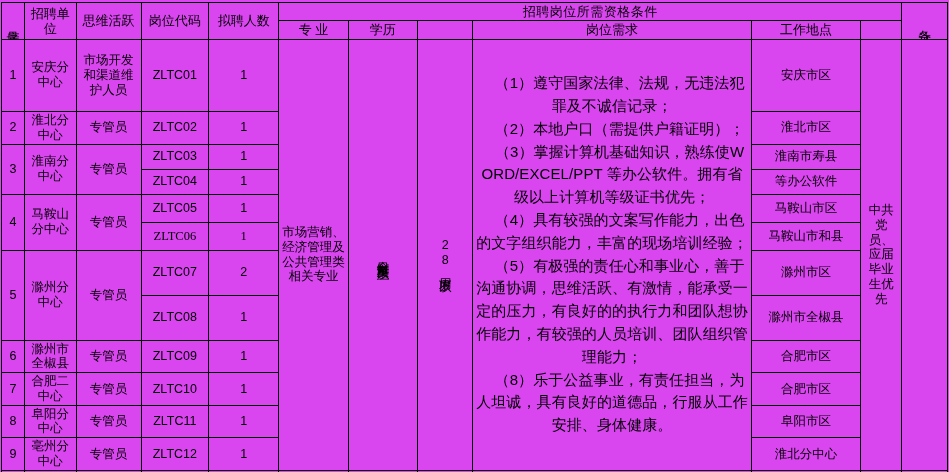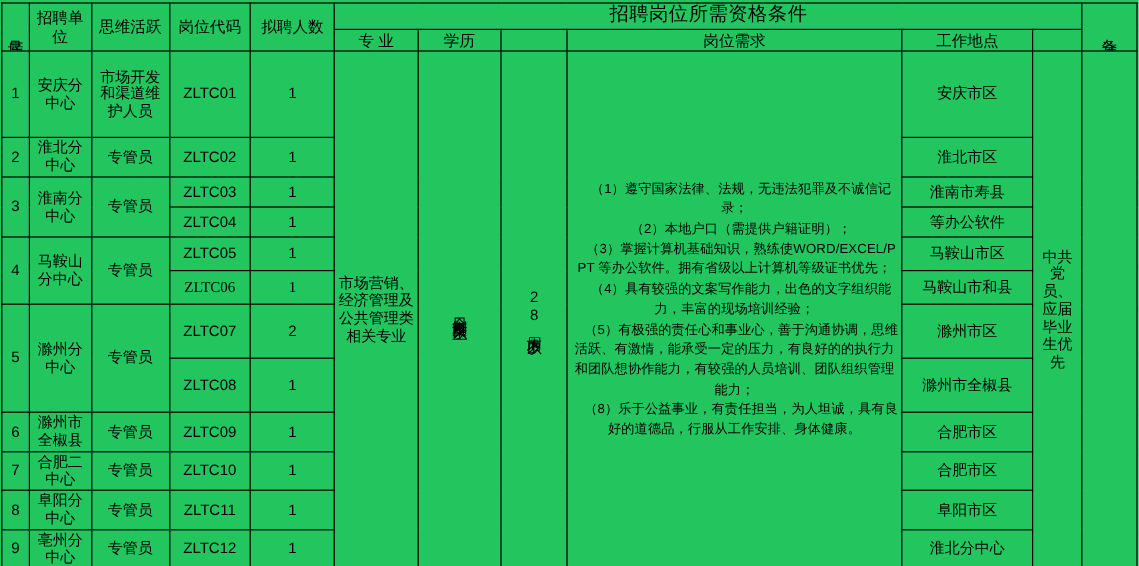--- a/index.html
+++ b/index.html
@@ -6,42 +6,42 @@
   body{
     font-family:"Liberation Sans","DejaVu Sans",sans-serif;
     color:#000;
     -webkit-font-smoothing:none;
   }
   #page{
     width:949px;
     height:472px;
     position:relative;
     overflow:hidden;
-    background:#22c55e;
+    background:#d946ef;
     box-sizing:border-box;
   }
   table.rec{
     border-collapse:collapse;
     table-layout:fixed;
     width:947px;
     margin:2px 0 0 1px;
     font-size:12.5px;
     line-height:1.18;
   }
   table.rec td,table.rec th{
     border:1px solid #000;
     padding:1px 2px;
     text-align:center;
     vertical-align:middle;
     font-weight:normal;
     overflow:hidden;
     word-break:break-all;
   }
   th{font-weight:bold;}
-  .hdr-main{font-size:16px;font-weight:bold;letter-spacing:.5px;}
+  .hdr-main{font-size:13px;font-weight:bold;letter-spacing:.5px;}
   .hdr{font-size:13px;font-weight:bold;}
   .vert{
     writing-mode:vertical-rl;
     text-orientation:upright;
     white-space:nowrap;
     margin:0 auto;
     letter-spacing:1px;
     line-height:1;
   }
   .vert-wrap{display:flex;align-items:center;justify-content:center;height:100%;}
@@ -54,21 +54,21 @@
   .c-edu{width:67px;}
   .c-age{width:53px;}
   .c-req{width:270px;}
   .c-loc{width:105px;}
   .c-other{width:40px;}
   .c-note{width:44px;}
   .req-cell{
     text-align:left;
     vertical-align:top;
     padding:6px 7px 4px 7px;
-    font-size:11px;
+    font-size:15px;
     line-height:1.52;
     letter-spacing:.1px;
   }
   .req-cell p{margin:0;}
   .req-cell p.ind{text-indent:1em;}
   .narrow{padding-left:1px;padding-right:1px;}
   .clip-row td{height:18px;padding-top:1px;padding-bottom:1px;}
 </style>
 </head>
 <body>

